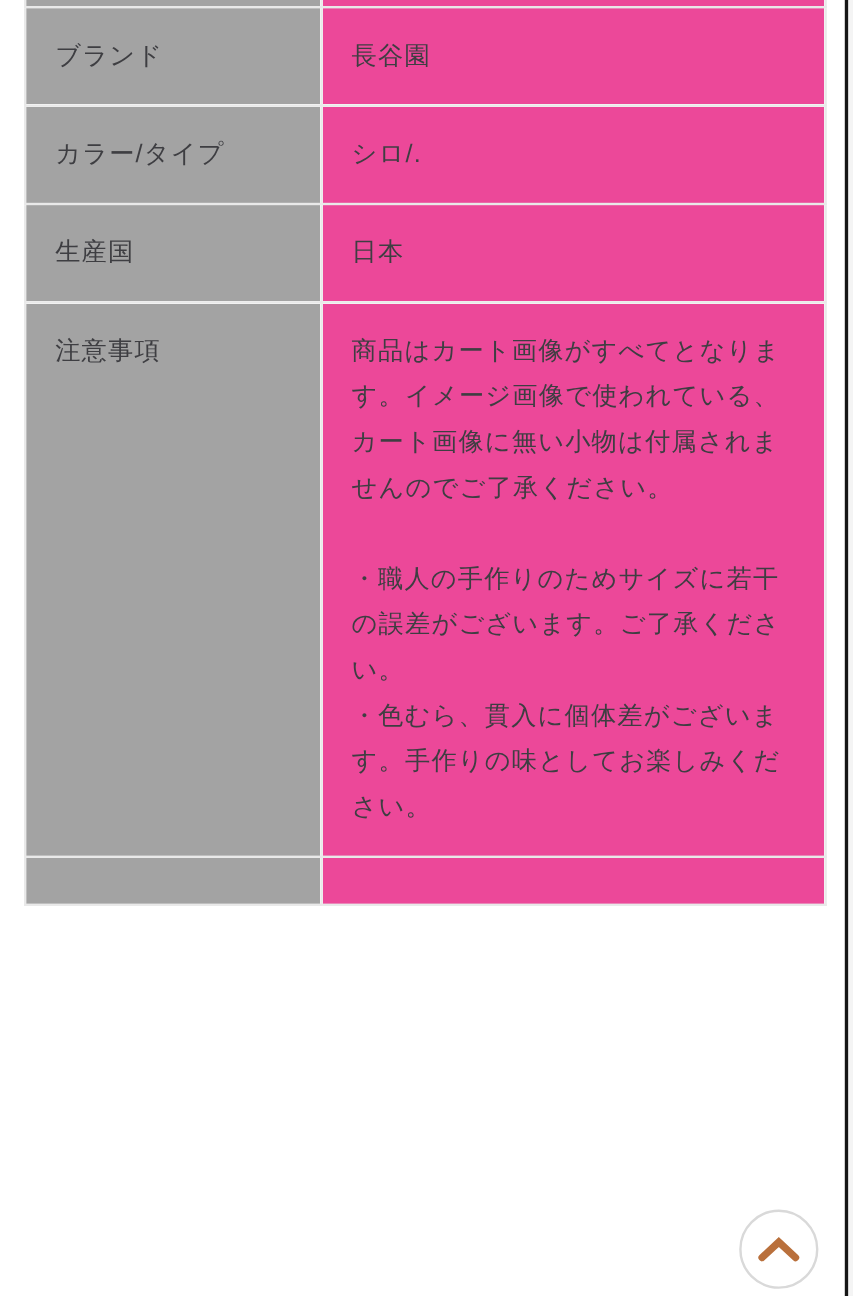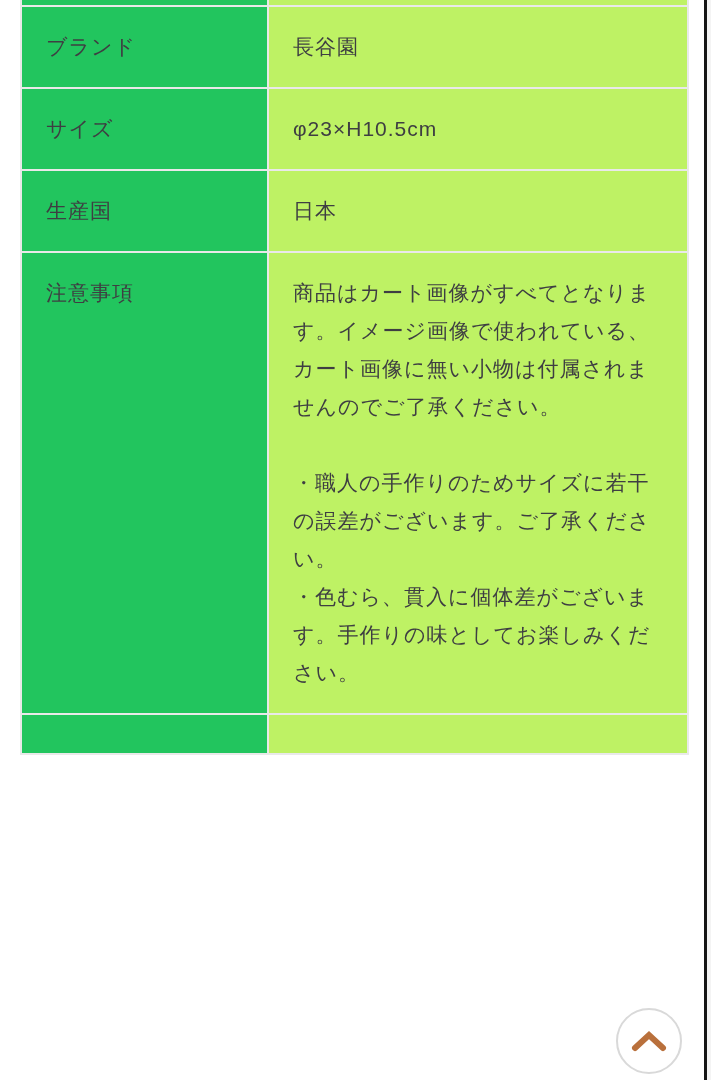--- a/index.html
+++ b/index.html
@@ -32,22 +32,22 @@
     box-sizing: border-box;
     font-size: 21px;
     line-height: 38px;
     letter-spacing: 1px;
     font-weight: 500;
     color: #3e3e42;
     vertical-align: top;
     padding: 21px 24px;
     overflow: hidden;
   }
-  .label-cell { background: #22c55e; }
-  .value-cell { background: #bef264; }
+  .label-cell { background: #a3a3a3; }
+  .value-cell { background: #ec4899; }
 
   .spacer td {
     padding: 0;
     height: 8px;
   }
   .spacer-top td { border-top: none; }
   .spacer-bottom td { height: 40px; }
 
   .note { white-space: pre-line; padding-right: 34px; }
 
@@ -102,25 +102,25 @@
     <tr class="spacer spacer-top">
       <td class="label-cell"></td>
       <td class="value-cell"></td>
     </tr>
 
     <tr>
       <td class="label-cell">ブランド</td>
       <td class="value-cell">長谷園</td>
     </tr>
 
+    <tr>
+      <td class="label-cell">カラー/タイプ</td>
+      <td class="value-cell">シロ/.</td>
+    </tr>
 
-    <tr>
-      <td class="label-cell">サイズ</td>
-      <td class="value-cell">φ23×H10.5cm</td>
-    </tr>
 
 
 
     <tr>
       <td class="label-cell">生産国</td>
       <td class="value-cell">日本</td>
     </tr>
 
 
     <tr>

